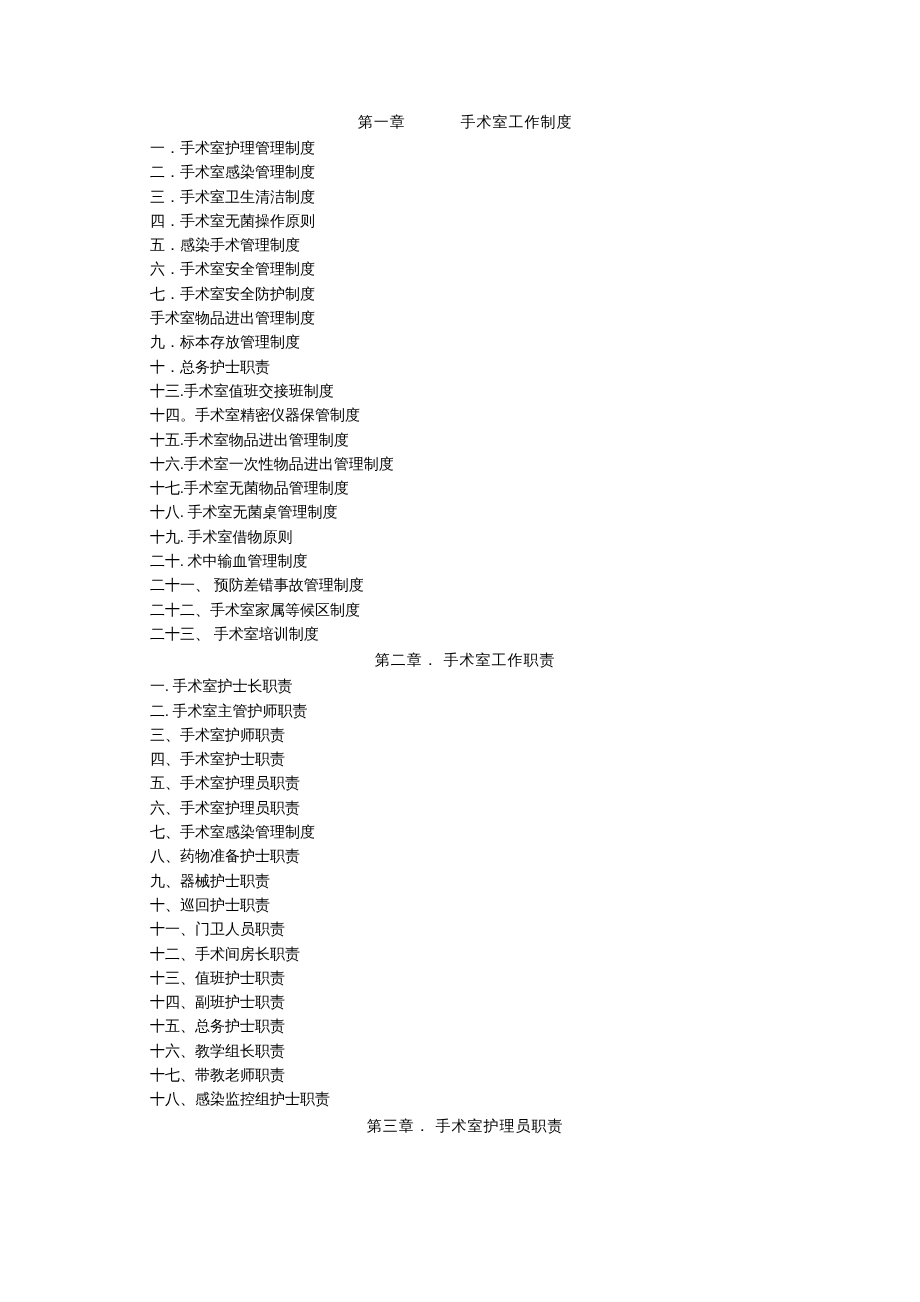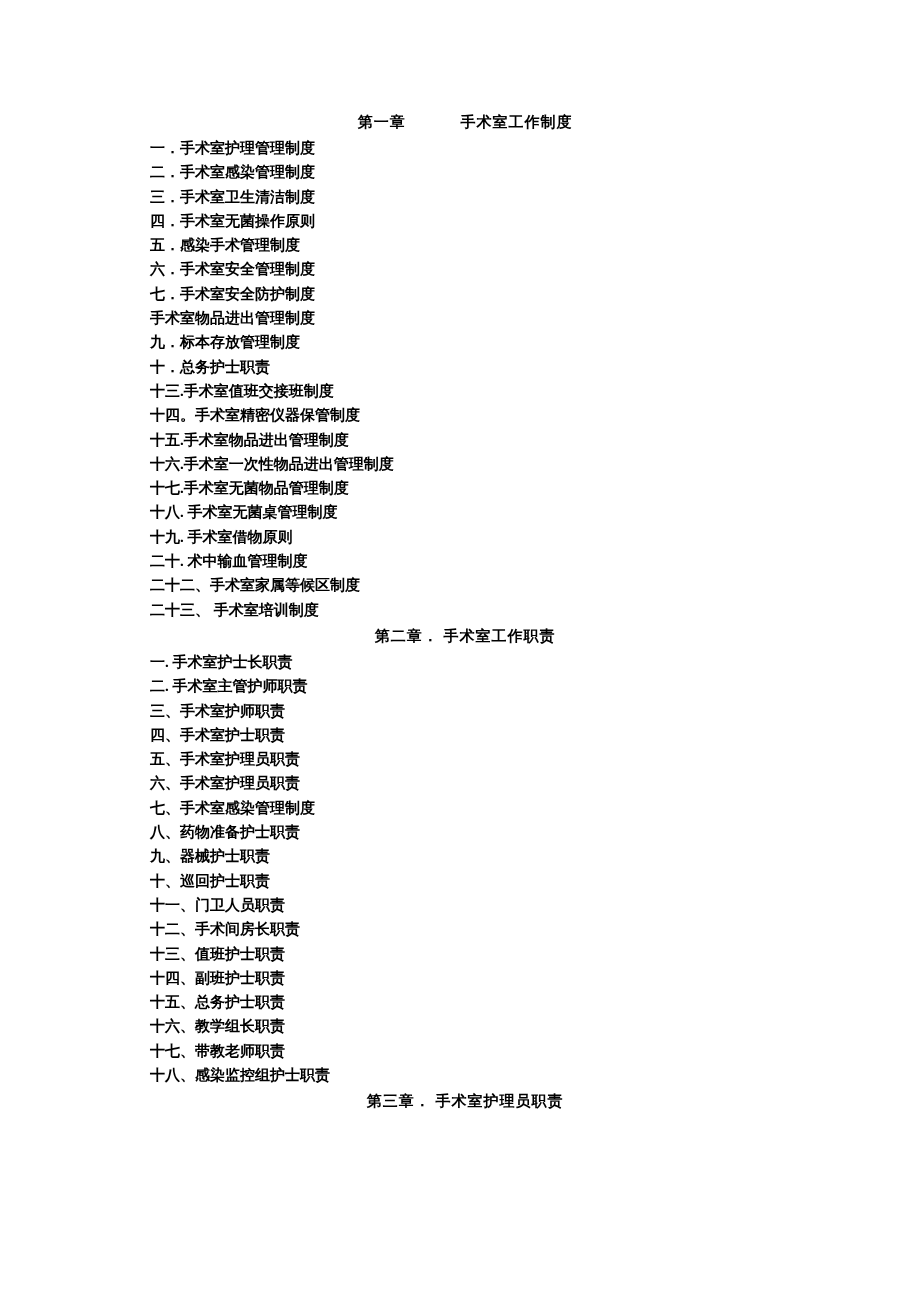--- a/index.html
+++ b/index.html
@@ -12,29 +12,28 @@
       font-family: "SimSun", "宋体", serif;
       font-size: 15px;
       line-height: 1.6;
       color: #000000;
       width: 920px;
       padding: 110px 140px 50px 150px;
     }
     .chapter-heading {
       text-align: center;
       margin-bottom: 2px;
-      font-weight: bold;
+      font-weight: normal;
       letter-spacing: 1px;
     }
     .chapter-heading .chapter-num {
       margin-right: 50px;
     }
     .item-list {
       list-style: none;
-      font-weight: bold;
     }
     .item-list li {
       margin-bottom: 0px;
       line-height: 1.62;
     }
     .section {
       margin-bottom: 2px;
     }
   </style>
 </head>
@@ -57,20 +56,21 @@
     <li>九．标本存放管理制度</li>
     <li>十．总务护士职责</li>
     <li>十三.手术室值班交接班制度</li>
     <li>十四。手术室精密仪器保管制度</li>
     <li>十五.手术室物品进出管理制度</li>
     <li>十六.手术室一次性物品进出管理制度</li>
     <li>十七.手术室无菌物品管理制度</li>
     <li>十八. 手术室无菌桌管理制度</li>
     <li>十九. 手术室借物原则</li>
     <li>二十. 术中输血管理制度</li>
+    <li>二十一、 预防差错事故管理制度</li>
     <li>二十二、手术室家属等候区制度</li>
     <li>二十三、 手术室培训制度</li>
   </ul>
 </div>
 
 <div class="section">
   <div class="chapter-heading">
     <span>第二章．</span>
     <span>手术室工作职责</span>
   </div>

